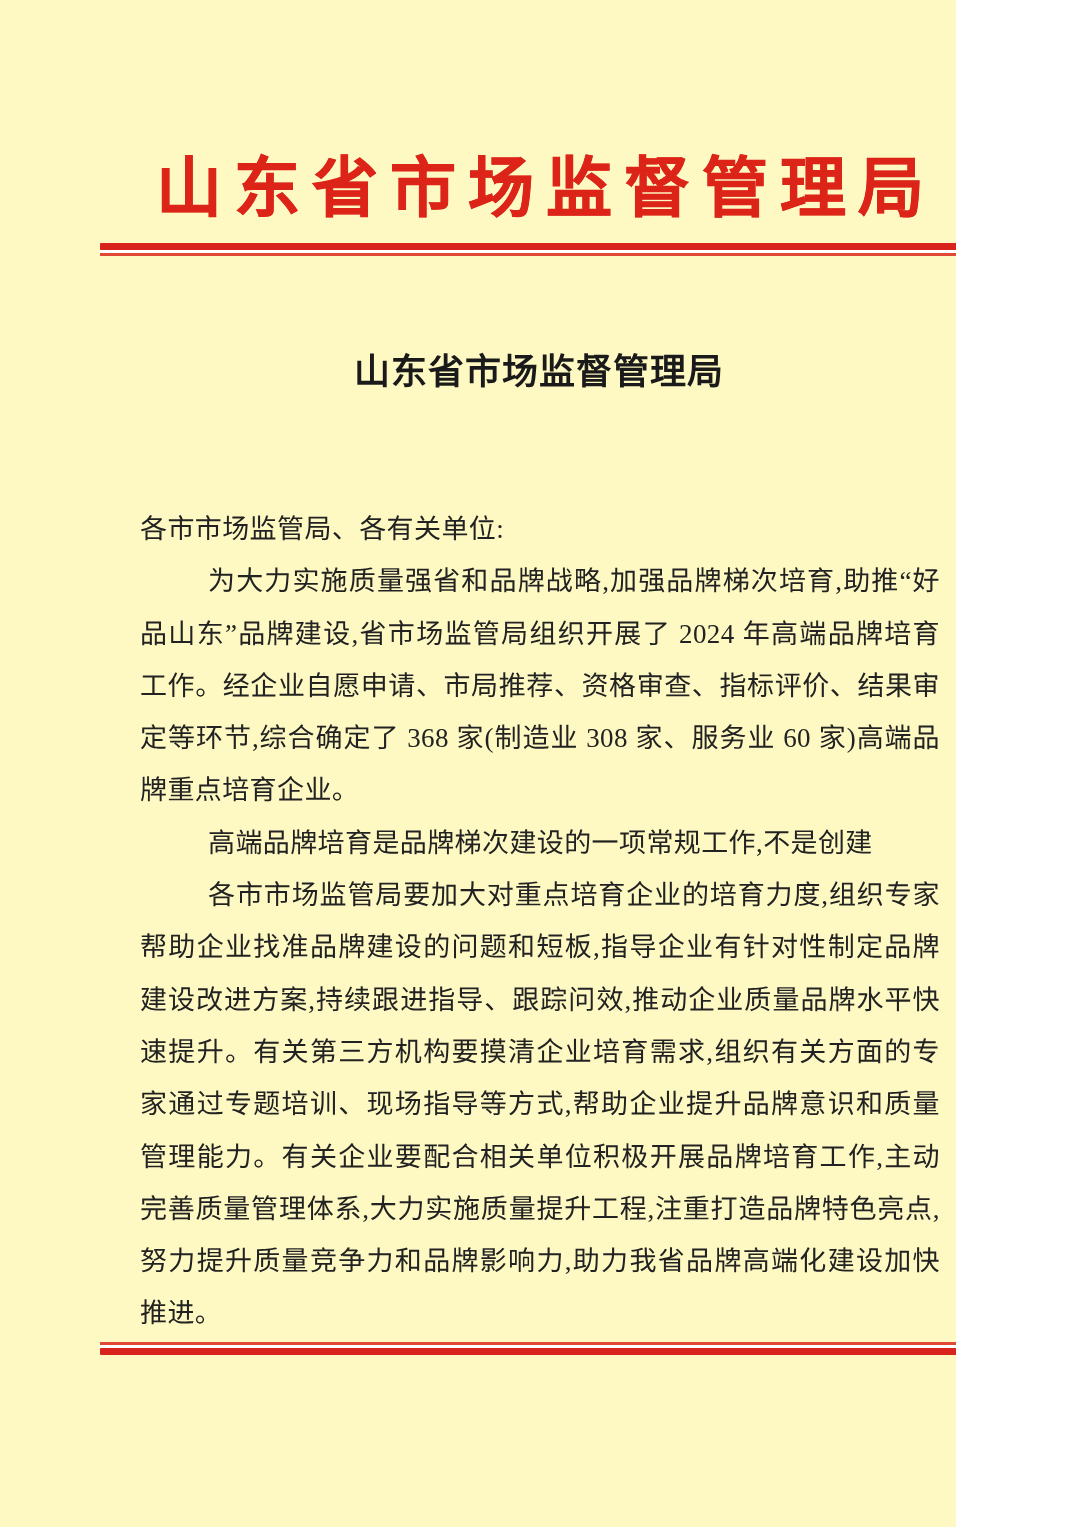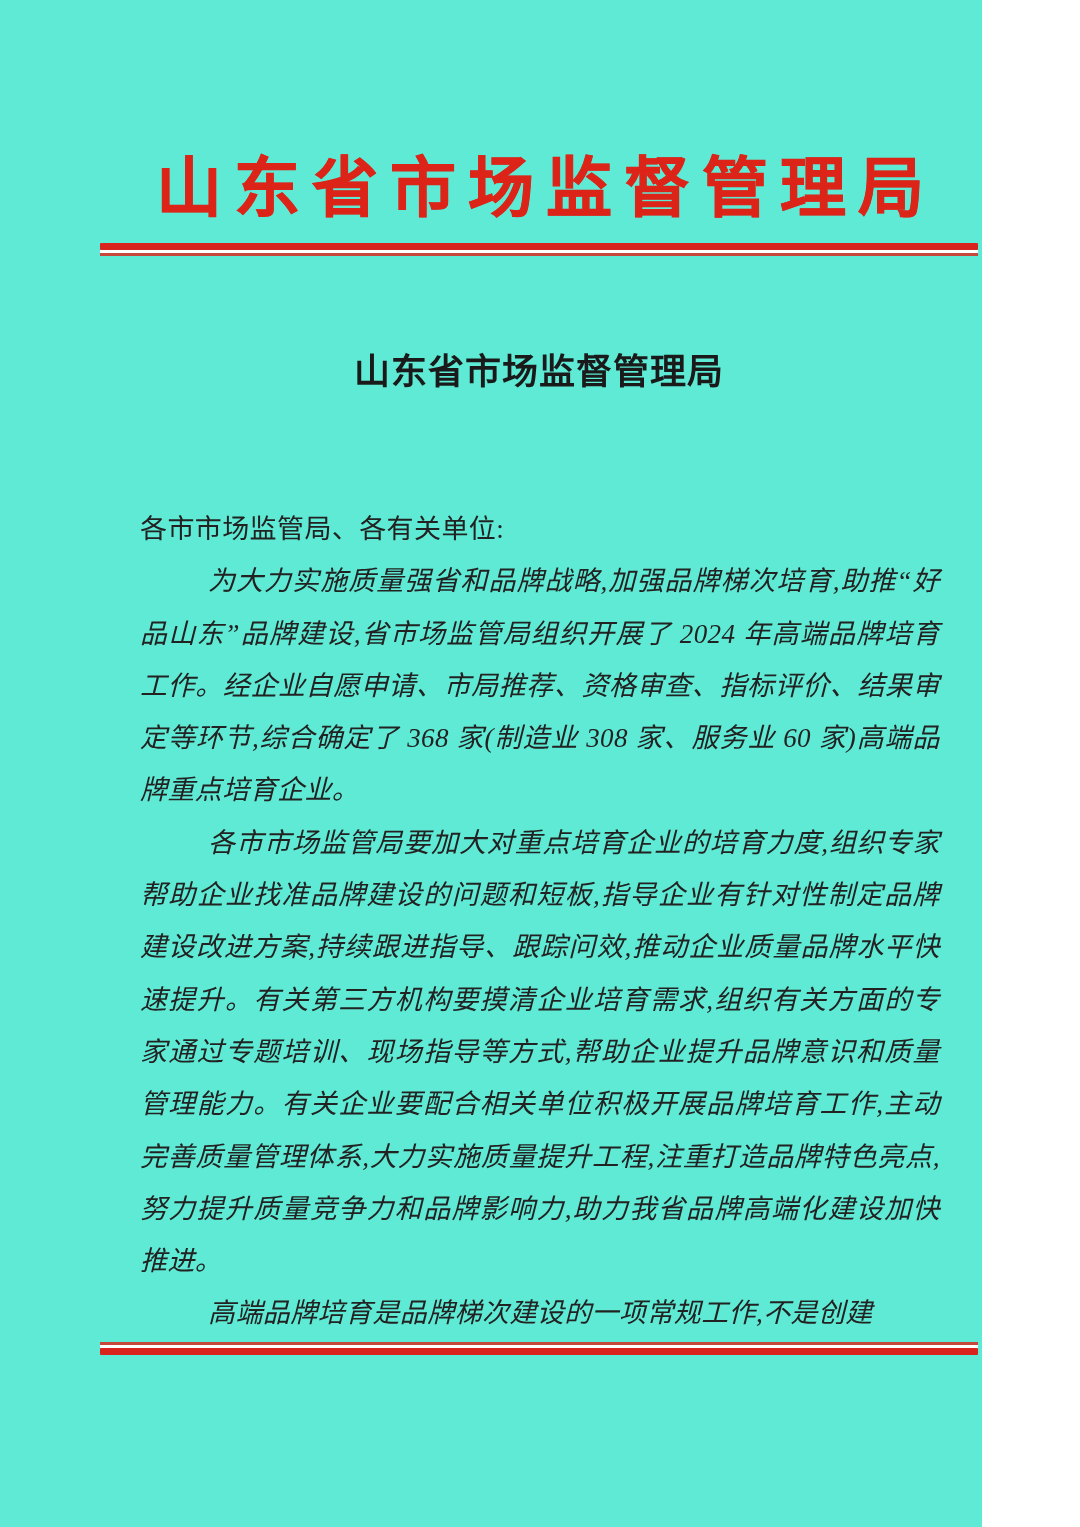--- a/index.html
+++ b/index.html
@@ -5,24 +5,23 @@
   html, body {
     margin: 0;
     padding: 0;
     background: #ffffff;
   }
 
   .page {
     position: relative;
     width: 956px;
     height: 1527px;
-    background: #5eead4;
+    background: #fef9c3;
     overflow: hidden;
     font-family: "Liberation Serif", "DejaVu Serif", serif;
-    padding-left: 26px;
   }
 
   
   .letterhead {
     position: absolute;
     left: 0;
     top: 150px;
     width: 1080px;
     text-align: center;
   }
@@ -119,21 +118,20 @@
 
   .salutation {
     margin: 0 0 0 0;
     text-indent: 0;
     white-space: nowrap;
   }
 
   .para {
     margin: 0;
     text-indent: 68px;
-    font-style: italic;
   }
 </style>
 </head>
 <body>
 
 <div class="page">
 
   <div class="letterhead">
     <span class="letterhead-title">山东省市场监督管理局</span>
   </div>
@@ -144,22 +142,22 @@
     <div class="bar-thin"></div>
   </div>
 
   <div class="doc-title">
     <span class="title-line">山东省市场监督管理局</span>
   </div>
 
   <div class="body-block">
     <p class="salutation">各市市场监管局、各有关单位:</p>
     <p class="para">为大力实施质量强省和品牌战略,加强品牌梯次培育,助推“好品山东”品牌建设,省市场监管局组织开展了 2024 年高端品牌培育工作。经企业自愿申请、市局推荐、资格审查、指标评价、结果审定等环节,综合确定了 368 家(制造业 308 家、服务业 60 家)高端品牌重点培育企业。</p>
+    <p class="para">高端品牌培育是品牌梯次建设的一项常规工作,不是创建</p>
     <p class="para">各市市场监管局要加大对重点培育企业的培育力度,组织专家帮助企业找准品牌建设的问题和短板,指导企业有针对性制定品牌建设改进方案,持续跟进指导、跟踪问效,推动企业质量品牌水平快速提升。有关第三方机构要摸清企业培育需求,组织有关方面的专家通过专题培训、现场指导等方式,帮助企业提升品牌意识和质量管理能力。有关企业要配合相关单位积极开展品牌培育工作,主动完善质量管理体系,大力实施质量提升工程,注重打造品牌特色亮点,努力提升质量竞争力和品牌影响力,助力我省品牌高端化建设加快推进。</p>
-    <p class="para">高端品牌培育是品牌梯次建设的一项常规工作,不是创建</p>
   </div>
 
   <div class="rule-bottom">
     <div class="bar-thin"></div>
     <div class="bar-gap"></div>
     <div class="bar-thick"></div>
   </div>
 
 </div>
 

